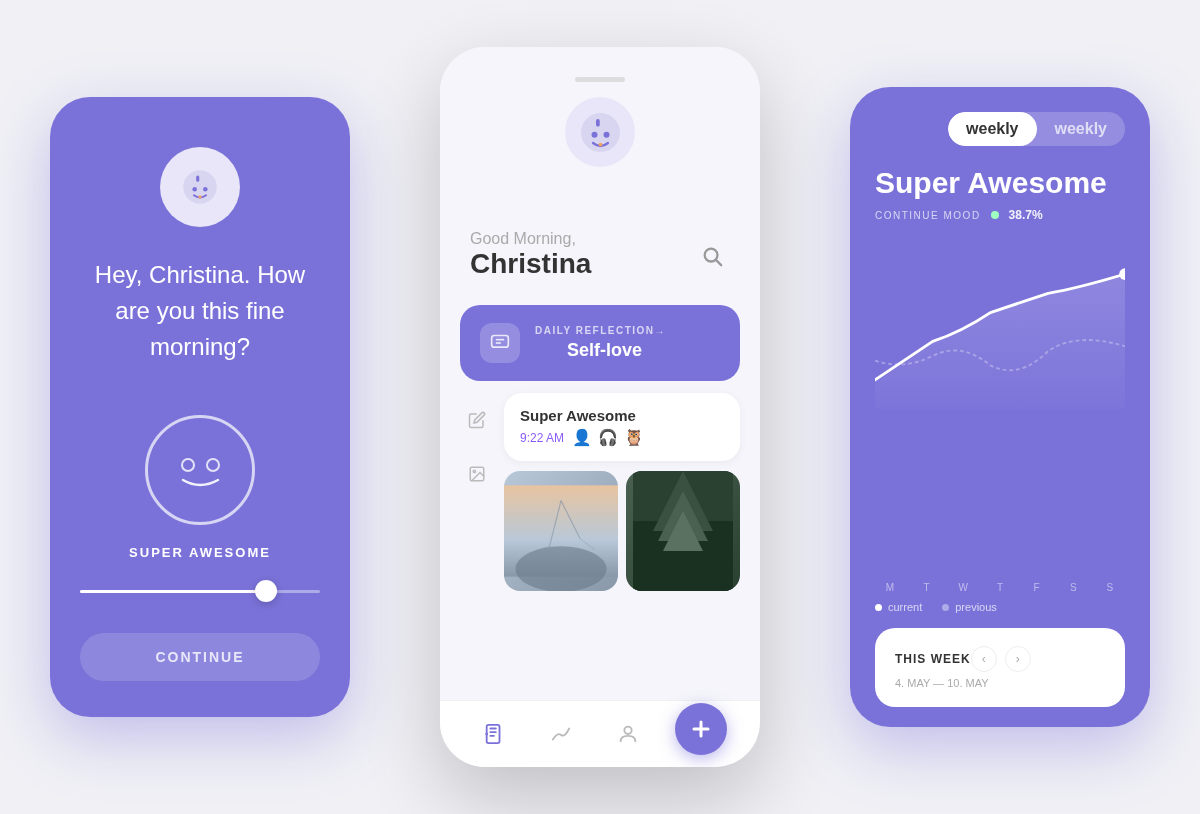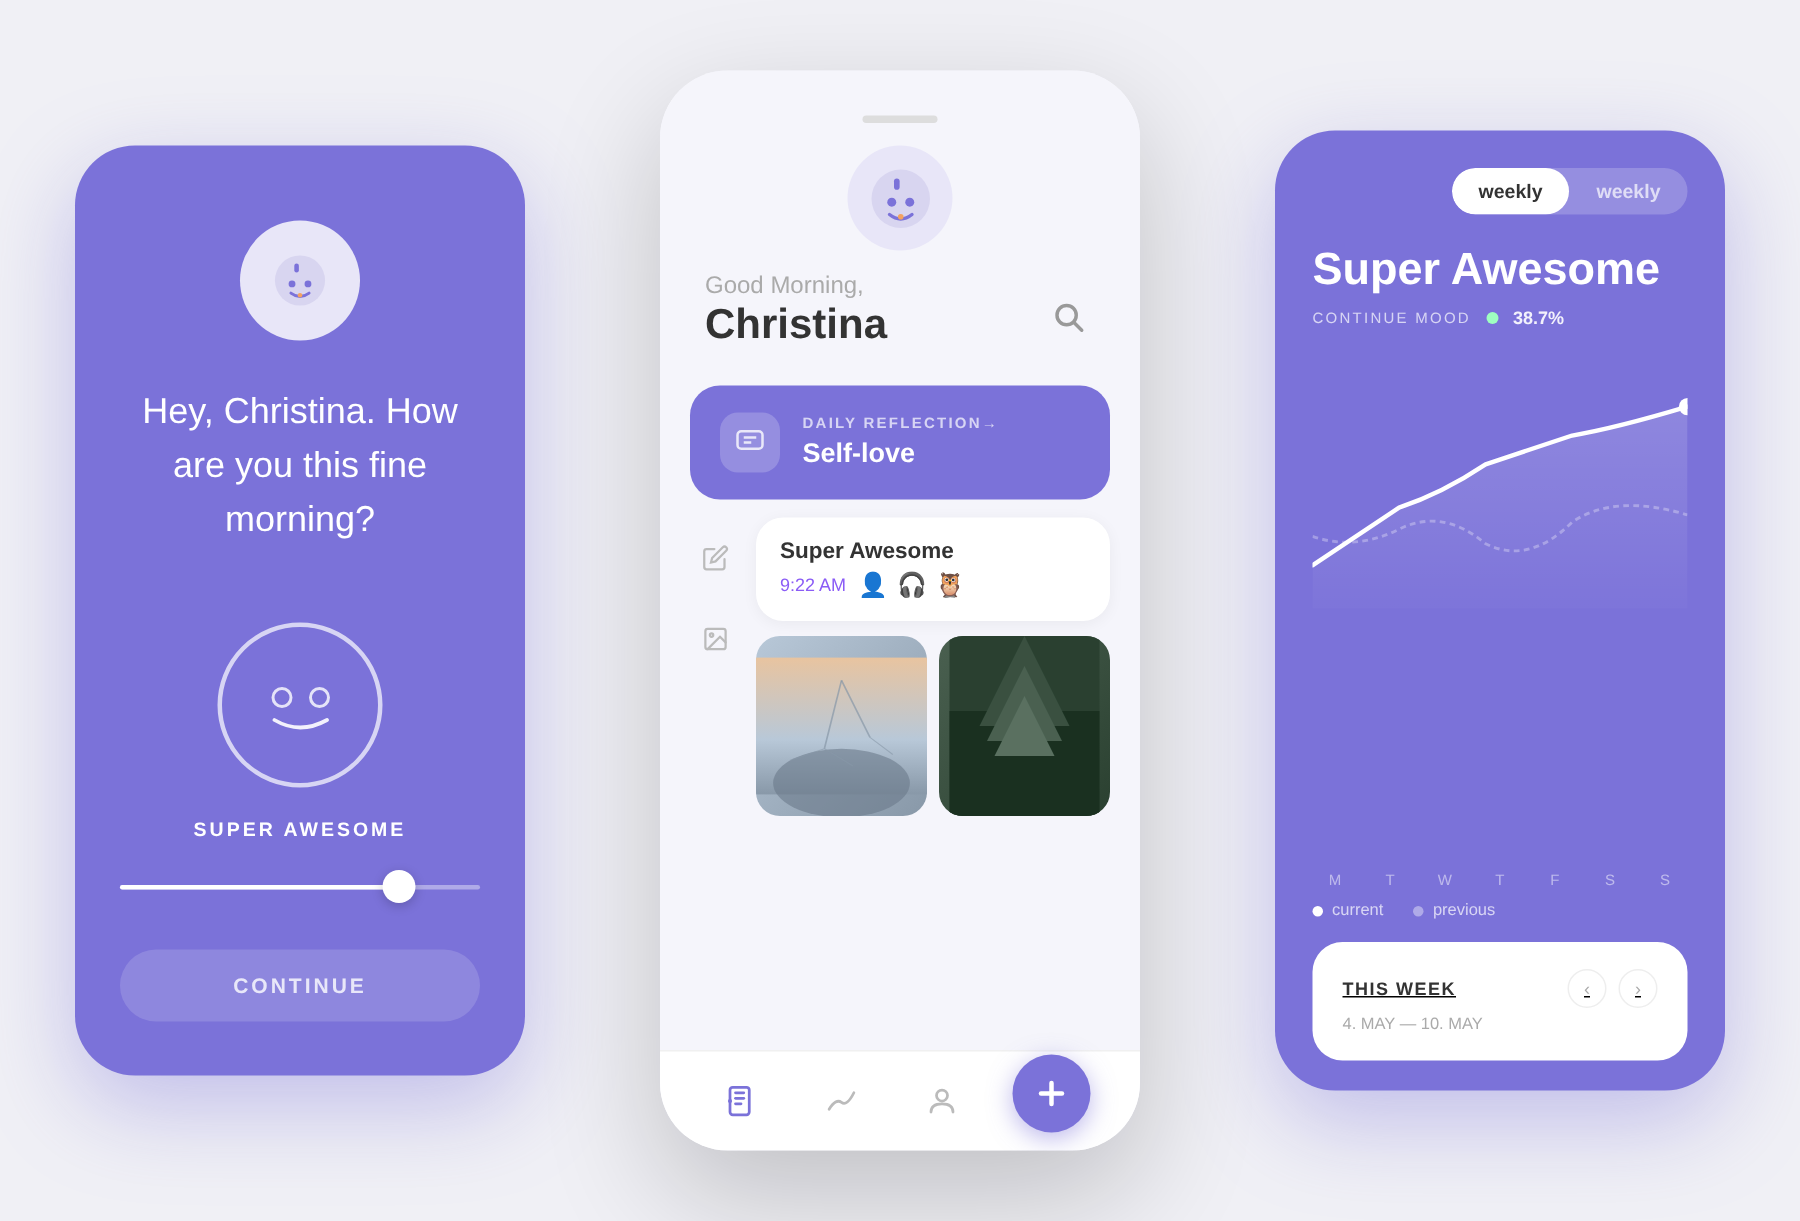--- a/index.html
+++ b/index.html
@@ -172,23 +172,24 @@
       background: #e8e6f8;
       border-radius: 50%;
       display: flex;
       align-items: center;
       justify-content: center;
     }
 
     .header-row {
       display: flex;
       justify-content: space-between;
-      align-items: center;
+      align-items: flex-start;
       width: 100%;
       padding: 0 5px;
+      margin-top: 48px;
     }
 
     .greeting-section .sub-greeting {
       color: #aaa;
       font-size: 16px;
       font-weight: 400;
     }
 
     .greeting-section .main-greeting {
       color: #333;
@@ -243,20 +244,21 @@
       font-size: 10px;
       letter-spacing: 1.5px;
       font-weight: 600;
       margin-bottom: 4px;
     }
 
     .reflection-content .reflection-title {
       color: white;
       font-size: 18px;
       font-weight: 600;
+      margin-left: 32px;
     }
 
     .entries-section {
       display: flex;
       gap: 10px;
     }
 
     .side-icons {
       display: flex;
       flex-direction: column;
@@ -395,21 +397,21 @@
 
     .toggle-pill {
       display: flex;
       background: rgba(255,255,255,0.2);
       border-radius: 30px;
       overflow: hidden;
     }
 
     .toggle-btn {
       padding: 8px 18px;
-      font-size: 13px;
+      font-size: 16px;
       font-weight: 600;
       cursor: pointer;
       color: rgba(255,255,255,0.7);
       border-radius: 30px;
     }
 
     .toggle-btn.active {
       background: white;
       color: #333;
     }
@@ -496,24 +498,22 @@
     .legend-dot.previous { background: rgba(255,255,255,0.4); }
 
     .week-card {
       background: white;
       border-radius: 20px;
       padding: 18px 20px;
     }
 
     .week-card-header {
       display: flex;
-      justify-content: space-between;
       align-items: center;
       margin-bottom: 5px;
-      text-decoration: underline;
     }
 
     .this-week-label {
       font-size: 12px;
       font-weight: 700;
       color: #333;
       letter-spacing: 1px;
     }
 
     .week-nav {

